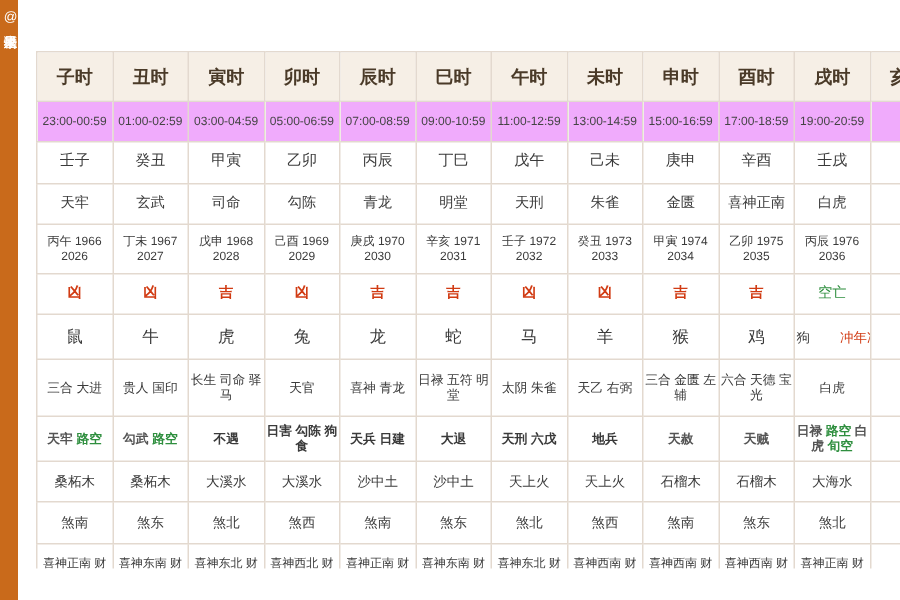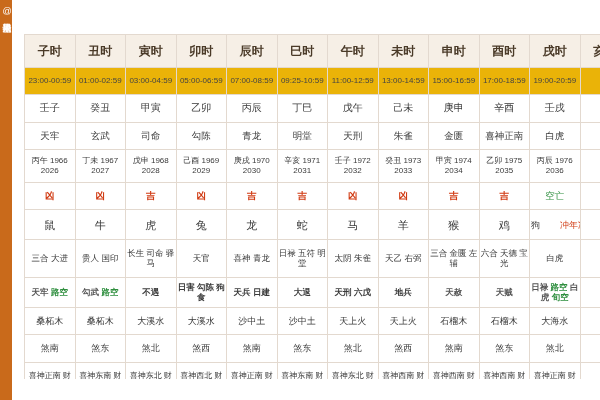--- a/index.html
+++ b/index.html
@@ -83,21 +83,21 @@
   col.c { width: 50.5px; }
   
   tr.r-hour td {
     background: #f6efe6;
     color: #4a3a28;
     font-size: 12px;
     font-weight: bold;
     height: 26px;
   }
   tr.r-range td {
-    background: #eab308;
+    background: #f0abfc;
     font-size: 8px;
     height: 22px;
     color: #444;
   }
   tr.r-ganzhi td { height: 22px; font-size: 10px; }
   tr.r-shen td { height: 22px; font-size: 9.5px; }
   tr.r-year td { height: 26px; font-size: 8px; line-height: 9.5px; white-space: normal; }
   tr.r-ji td { height: 22px; font-size: 9.5px; }
   tr.r-zodiac td { height: 24px; font-size: 11px; }
   tr.r-combo td { height: 30px; font-size: 8.5px; line-height: 10px; white-space: normal; }
@@ -152,21 +152,21 @@
             <td>酉时</td>
             <td>戌时</td>
             <td>亥时</td>
           </tr>
           <tr class="r-range">
             <td>23:00-00:59</td>
             <td>01:00-02:59</td>
             <td>03:00-04:59</td>
             <td>05:00-06:59</td>
             <td>07:00-08:59</td>
-            <td>09:25-10:59</td>
+            <td>09:00-10:59</td>
             <td>11:00-12:59</td>
             <td>13:00-14:59</td>
             <td>15:00-16:59</td>
             <td>17:00-18:59</td>
             <td>19:00-20:59</td>
             <td>21:</td>
           </tr>
           <tr class="r-ganzhi">
             <td>壬子</td>
             <td>癸丑</td>

